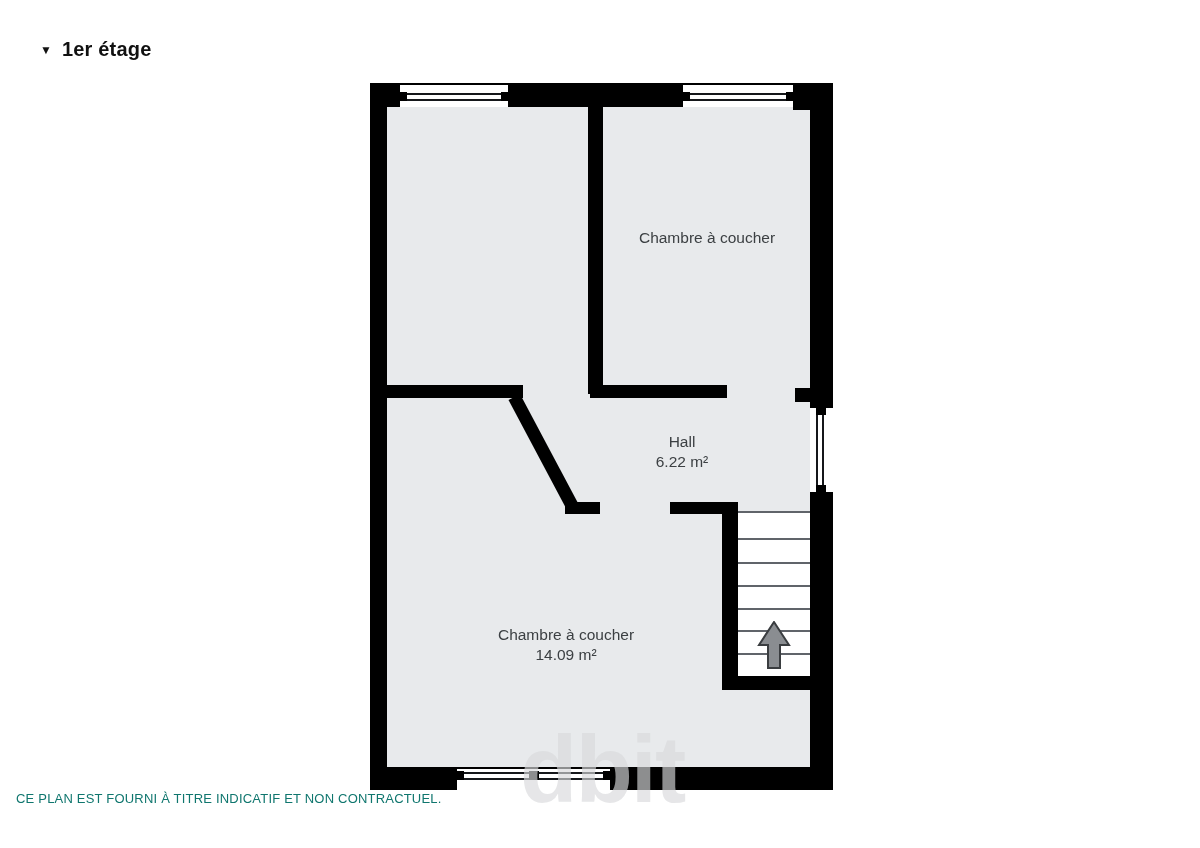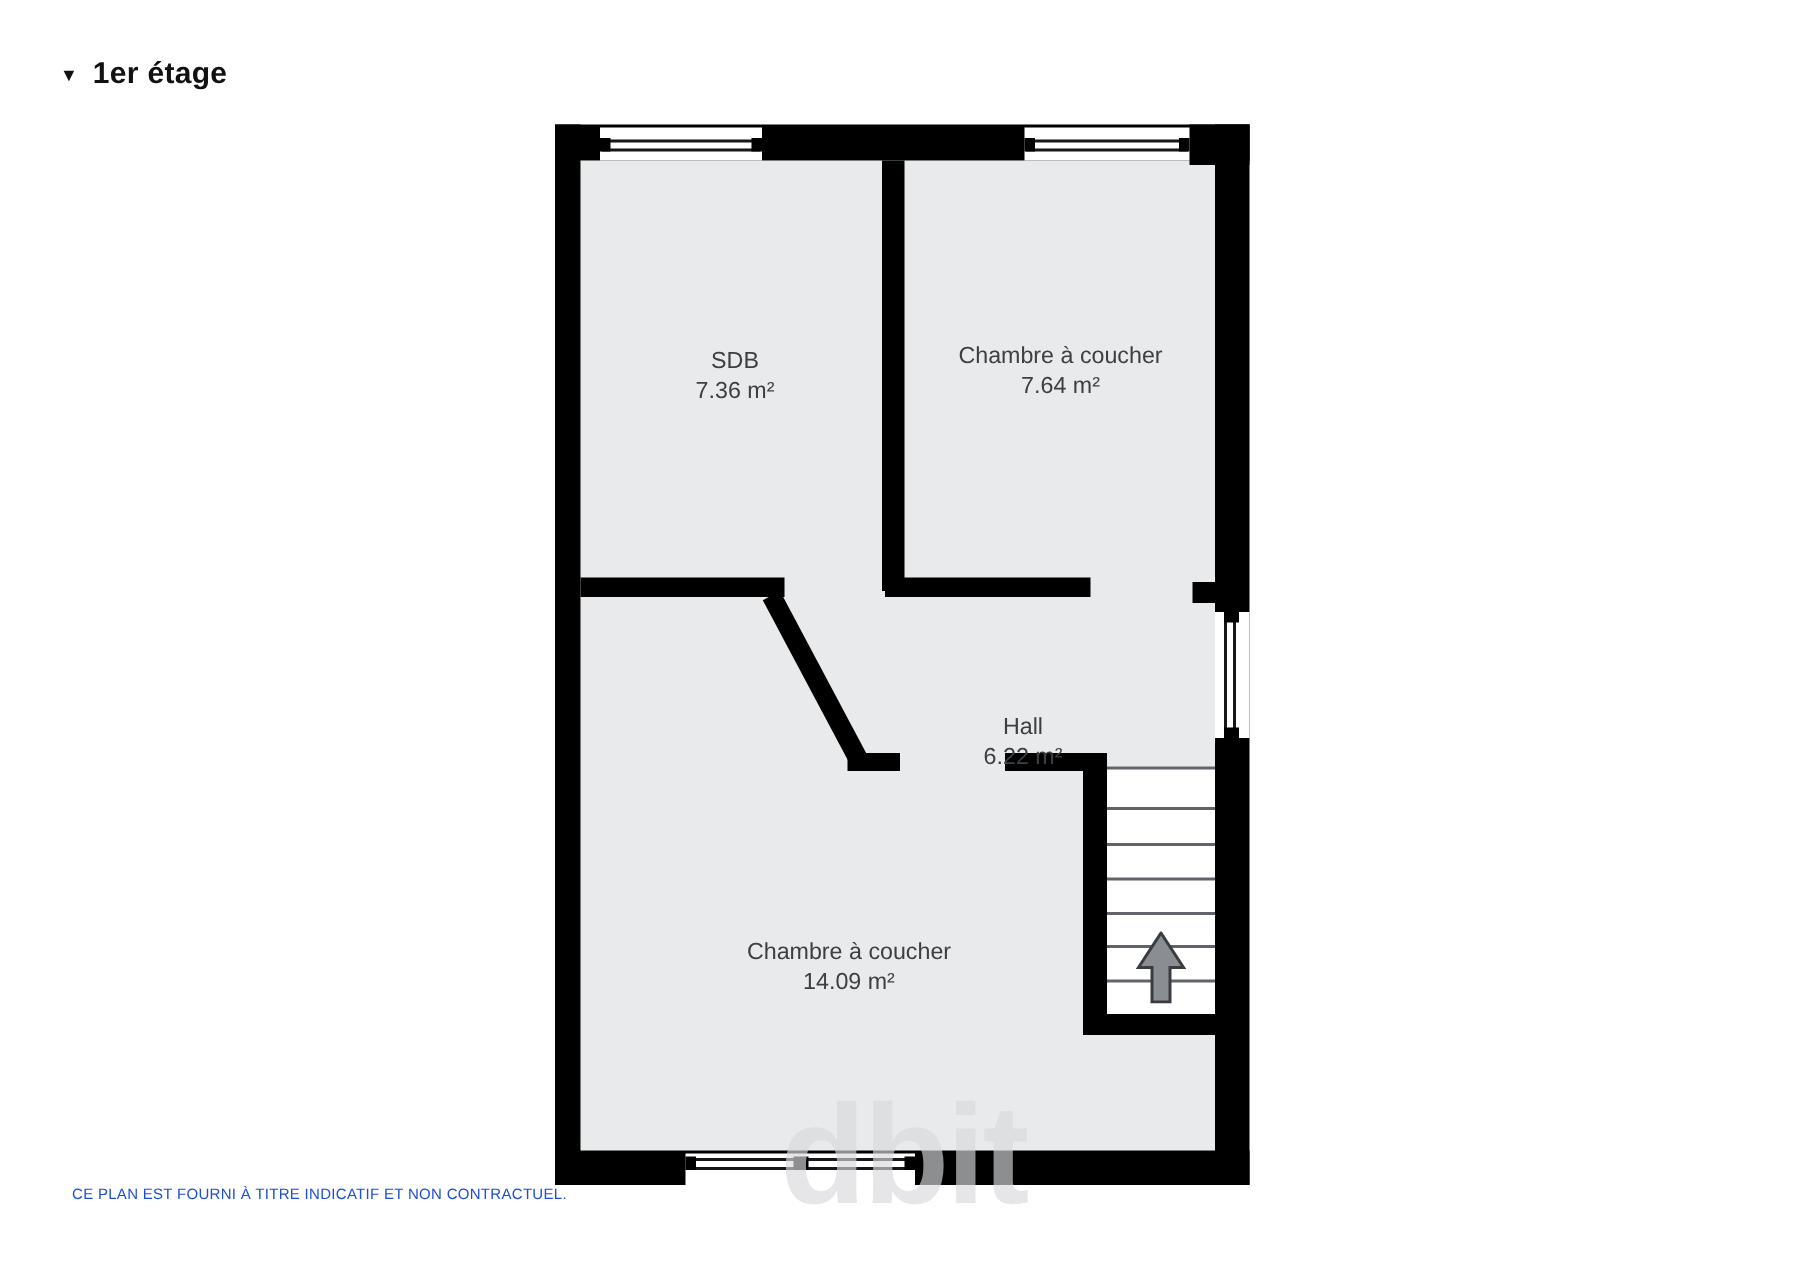--- a/index.html
+++ b/index.html
@@ -42,21 +42,21 @@
   .cap-t{top:0;left:6px;width:10px;height:7px;}
   .cap-b{bottom:0;left:6px;width:10px;height:7px;}
   
   .room-label{position:absolute;z-index:5;text-align:center;color:var(--label_text);
     font-size:15.5px;line-height:20px;}
   .room-label .room-name{display:block;}
   .room-label .room-area{display:block;}
   
   .watermark{position:absolute;left:520px;top:716px;width:270px;z-index:6;
     font-size:94px;font-weight:700;letter-spacing:-2px;color:#d9dadc;opacity:.65;pointer-events:none;}
-  .disclaimer{position:absolute;left:48px;top:791px;font-size:10px;color:#1d4ed8;
+  .disclaimer{position:absolute;left:16px;top:791px;font-size:13px;color:#0f766e;
     letter-spacing:.2px;z-index:7;}
 </style>
 </head>
 <body>
 
 <div class="page">
 
   <div class="plan-header">
     <span class="tri">▼</span>
     <span class="title-text">1er étage</span>
@@ -110,29 +110,24 @@
       <div class="win-cap cap-t"></div>
       <div class="win-cap cap-b"></div>
     </div>
     <div class="window" style="left:87px;top:686px;width:153px;height:21px;">
       <div class="win-pane-h" style="top:3px;"></div>
       <div class="win-cap cap-l" style="top:2px;"></div>
       <div class="win-cap cap-r" style="top:2px;"></div>
       <div class="win-cap cap-c" style="top:2px;"></div>
     </div>
 
-    <div class="room-label" style="left:60px;top:148px;width:120px;">
-      <span class="room-name">SDB</span>
-      <span class="room-area">7.36 m²</span>
-    </div>
     <div class="room-label" style="left:217px;top:145px;width:240px;">
       <span class="room-name">Chambre à coucher</span>
-      <span class="room-area">7.64 m²</span>
     </div>
-    <div class="room-label" style="left:252px;top:349px;width:120px;margin-top:43px;">
+    <div class="room-label" style="left:252px;top:349px;width:120px;">
       <span class="room-name">Hall</span>
       <span class="room-area">6.22 m²</span>
     </div>
     <div class="room-label" style="left:76px;top:542px;width:240px;">
       <span class="room-name">Chambre à coucher</span>
       <span class="room-area">14.09 m²</span>
     </div>
 
   </div>
 

